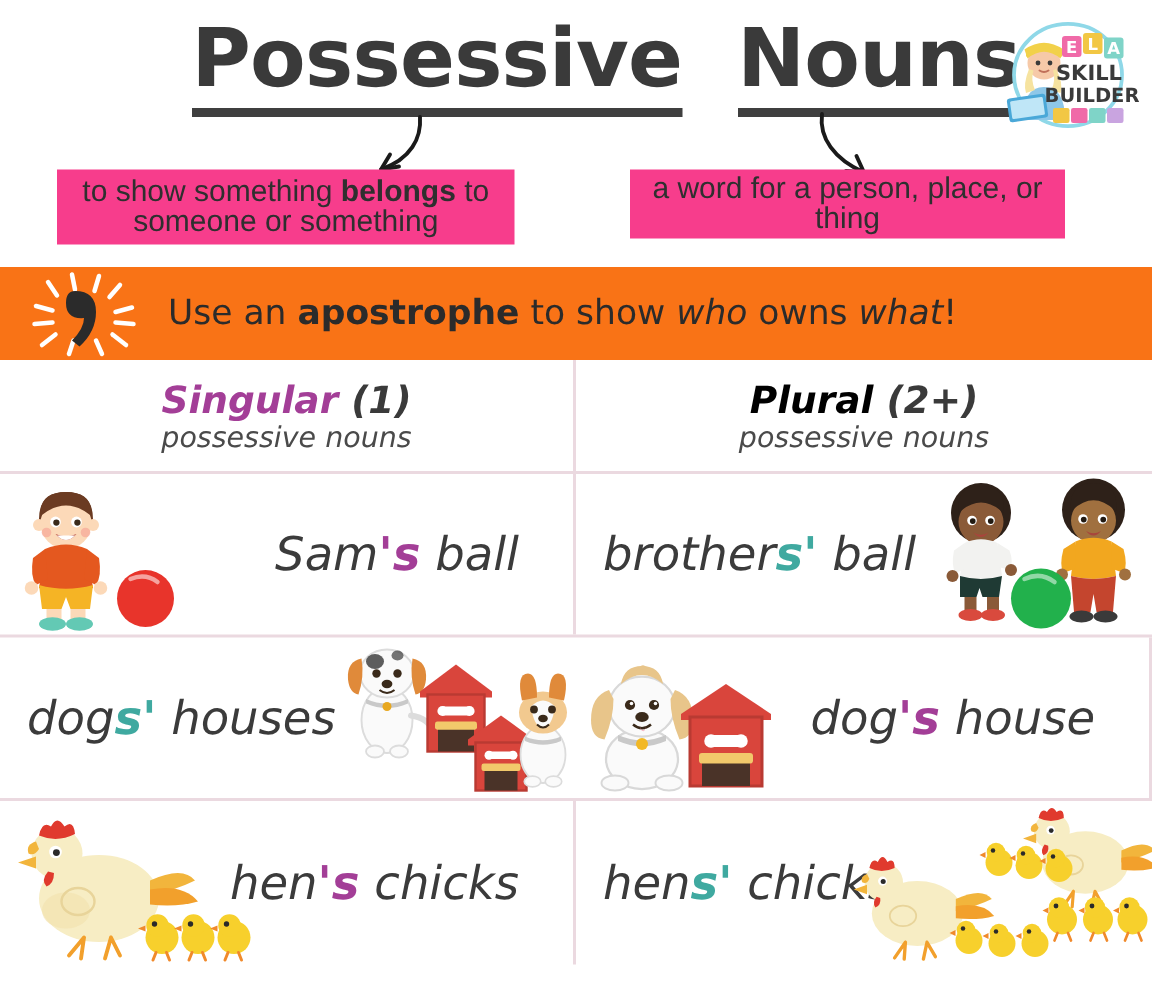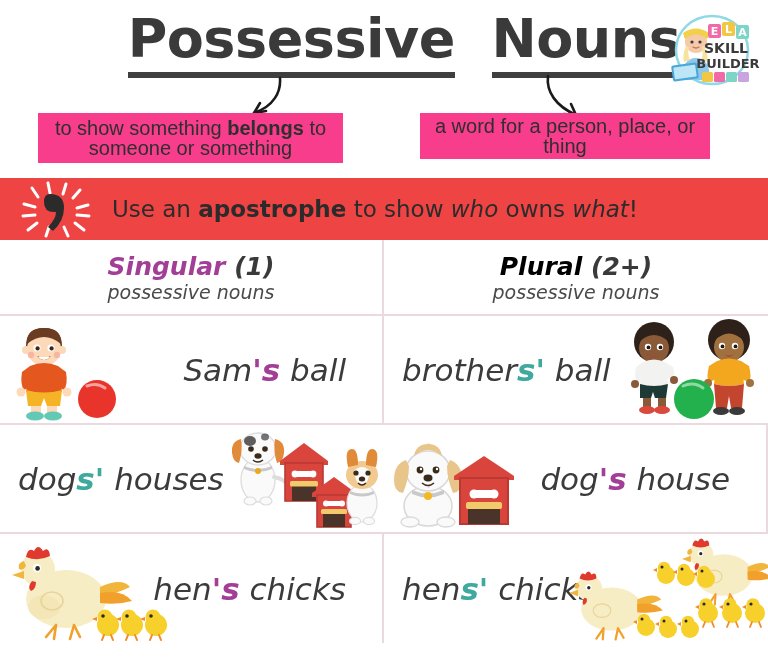--- a/index.html
+++ b/index.html
@@ -71,21 +71,21 @@
     padding: 4px 8px;
   }
   .pink-box b { font-weight: 700; }
   .pink-left  { left: 38px;  top: 113px; width: 305px; height: 50px; }
   .pink-right { left: 420px; top: 113px; width: 290px; height: 46px; }
 
   
   .banner {
     flex: none;
     height: 62px;
-    background: #ef4444;
+    background: #f97316;
     display: flex;
     align-items: center;
     padding-left: 10px;
   }
   .apos-badge {
     position: relative;
     width: 98px; height: 62px;
     flex: none;
   }
   .banner-text {

